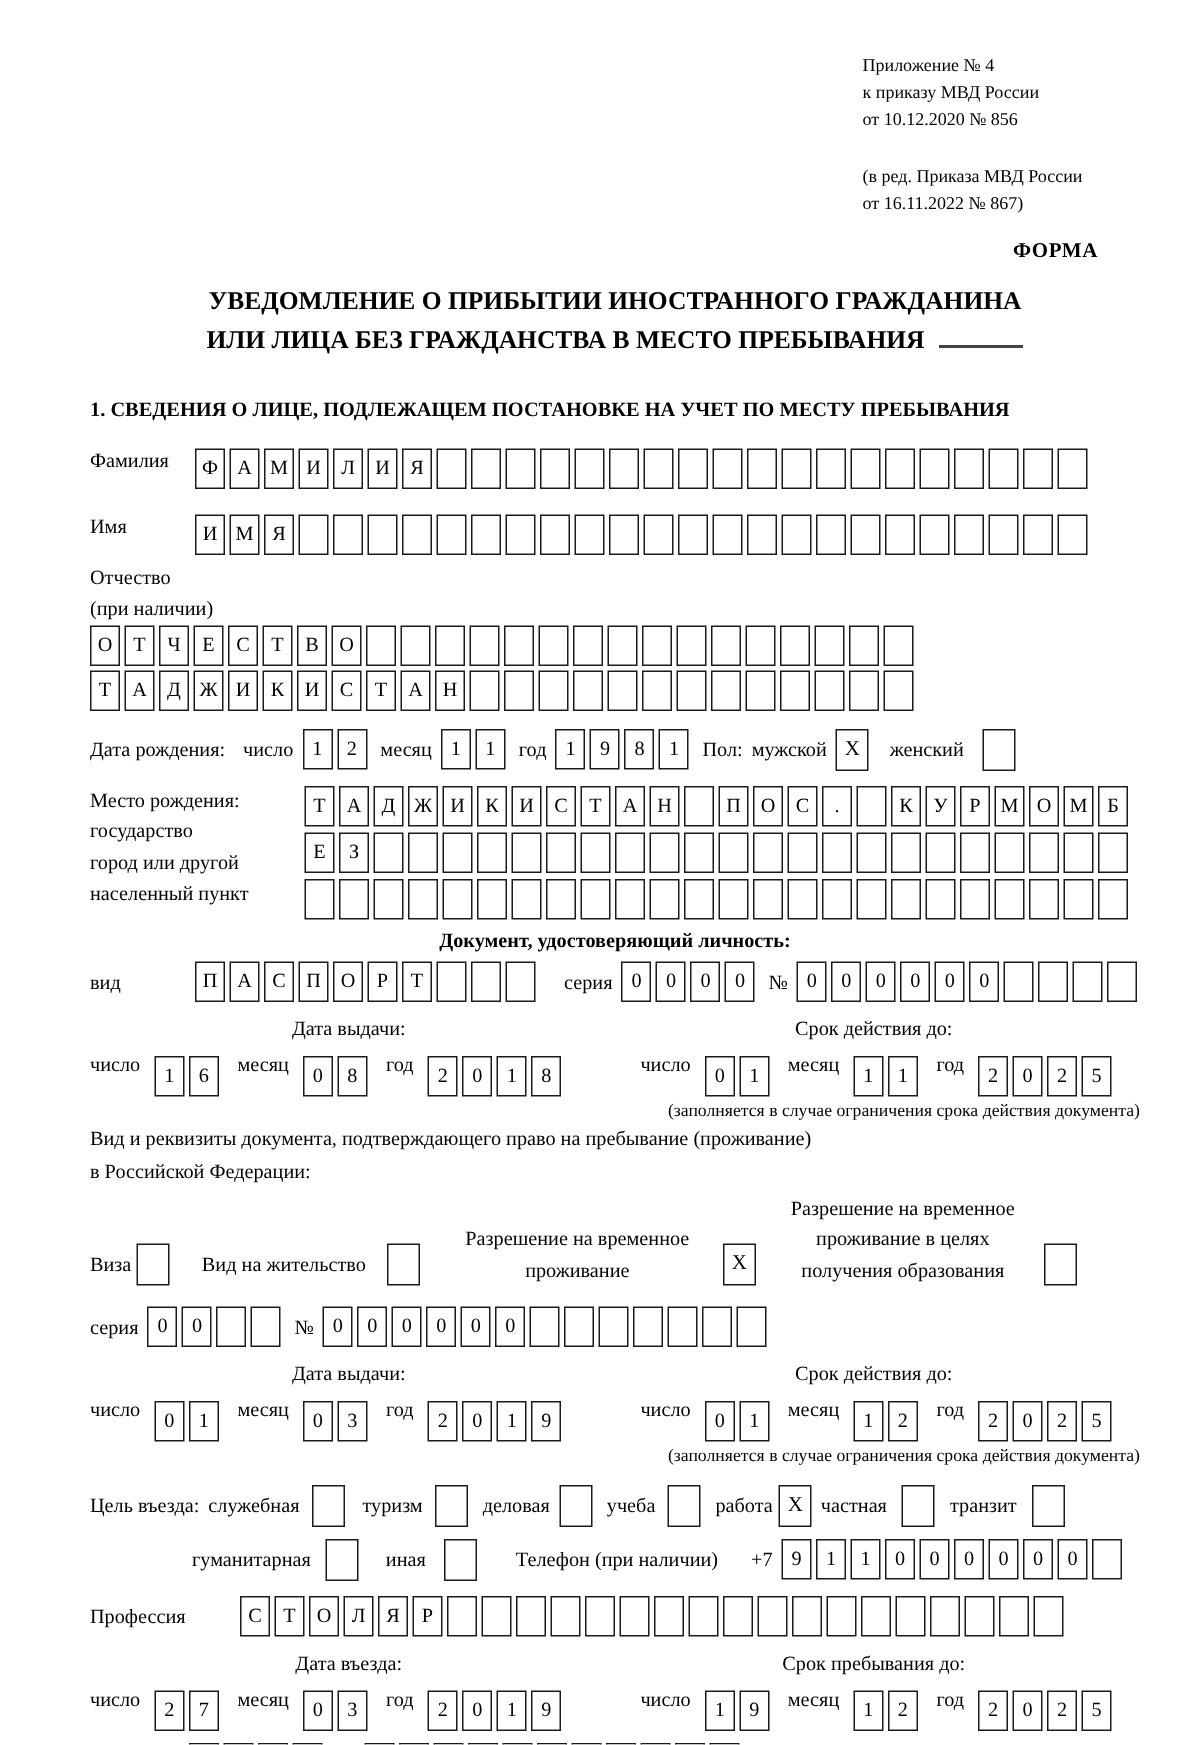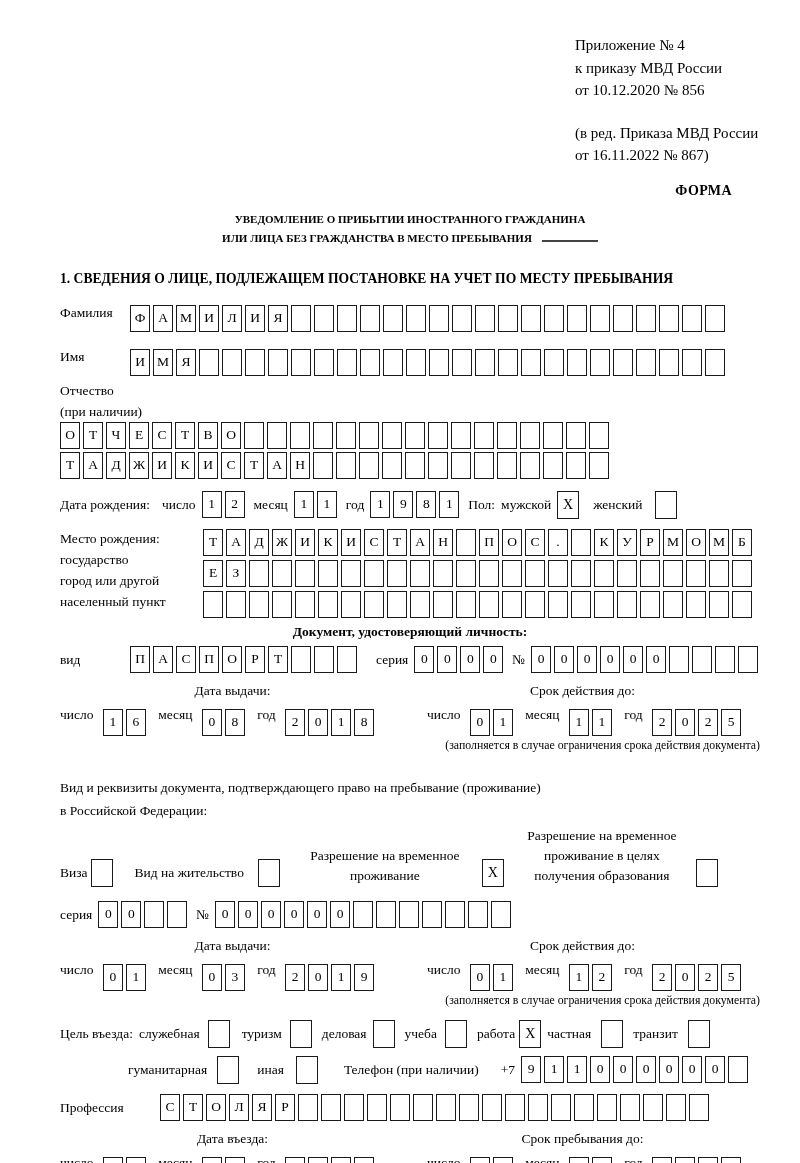--- a/index.html
+++ b/index.html
@@ -1,22 +1,22 @@
 <!DOCTYPE html>
 <html><head>
 <meta charset="utf-8">
 <style>
   html,body{margin:0;padding:0;background:#fff;}
   body{width:800px;height:1163px;color:#000;
        font-family:"Liberation Serif","DejaVu Serif",serif;font-size:13.5px;}
   .page{padding:34px 40px 0 60px;box-sizing:border-box;width:800px;height:1163px;overflow:hidden;}
-  .appendix{margin-left:515px;font-size:15px;line-height:1.5;}
+  .appendix{margin-left:515px;font-size:12px;line-height:1.5;}
   .appendix .gap{margin-top:20px;}
   .forma{font-weight:bold;text-align:right;margin:16px 28px 0 0;font-size:14px;letter-spacing:.4px;}
-  .title{text-align:center;font-weight:bold;font-size:11px;line-height:1.55;margin-top:12px;}
+  .title{text-align:center;font-weight:bold;font-size:17px;line-height:1.55;margin-top:12px;}
   .title-underline{display:inline-block;width:56px;border-bottom:2px solid #444;height:12px;margin-left:10px;}
   .sec1{font-weight:bold;font-size:13.6px;margin-top:24px;white-space:nowrap;}
   .frow{display:flex;align-items:flex-start;white-space:nowrap;}
   .flabel{flex:none;}
   .preline{white-space:pre-line;line-height:1.55;}
   .cell{display:inline-block;box-sizing:border-box;width:20px;height:27px;border:1.7px solid #1b1b1b;
         margin-right:3px;text-align:center;font-size:13.5px;line-height:23px;vertical-align:top;background:#fff;}
   .cellrow{white-space:nowrap;display:inline-block;line-height:0;}
   .stack .cellrow{display:block;margin-bottom:4px;}
   .cbox{display:inline-block;box-sizing:border-box;width:22px;height:28px;border:1.7px solid #1b1b1b;
@@ -134,21 +134,21 @@
         <span class="cellrow"><span class="cell">0</span><span class="cell">1</span></span>
         <span class="dlbl">месяц</span>
         <span class="cellrow"><span class="cell">1</span><span class="cell">1</span></span>
         <span class="dlbl">год</span>
         <span class="cellrow"><span class="cell">2</span><span class="cell">0</span><span class="cell">2</span><span class="cell">5</span></span>
       </div>
       <div class="dnote">(заполняется в случае ограничения срока действия документа)</div>
     </div>
   </div>
 
-  <div class="intro" style="margin-top:24px;">
+  <div class="intro" style="margin-top:0;">
     <div>Вид и реквизиты документа, подтверждающего право на пребывание (проживание)</div>
     <div>в Российской Федерации:</div>
   </div>
 
   <div class="opts">
     <span style="line-height:28px;">Виза</span>
     <span class="cbox" style="margin-left:3px;"></span>
     <span style="margin-left:22px;line-height:28px;">Вид на жительство</span>
     <span class="cbox" style="margin-left:14px;"></span>
     <span class="optcol" style="margin-left:16px;width:178px;">Разрешение на временное проживание</span>

